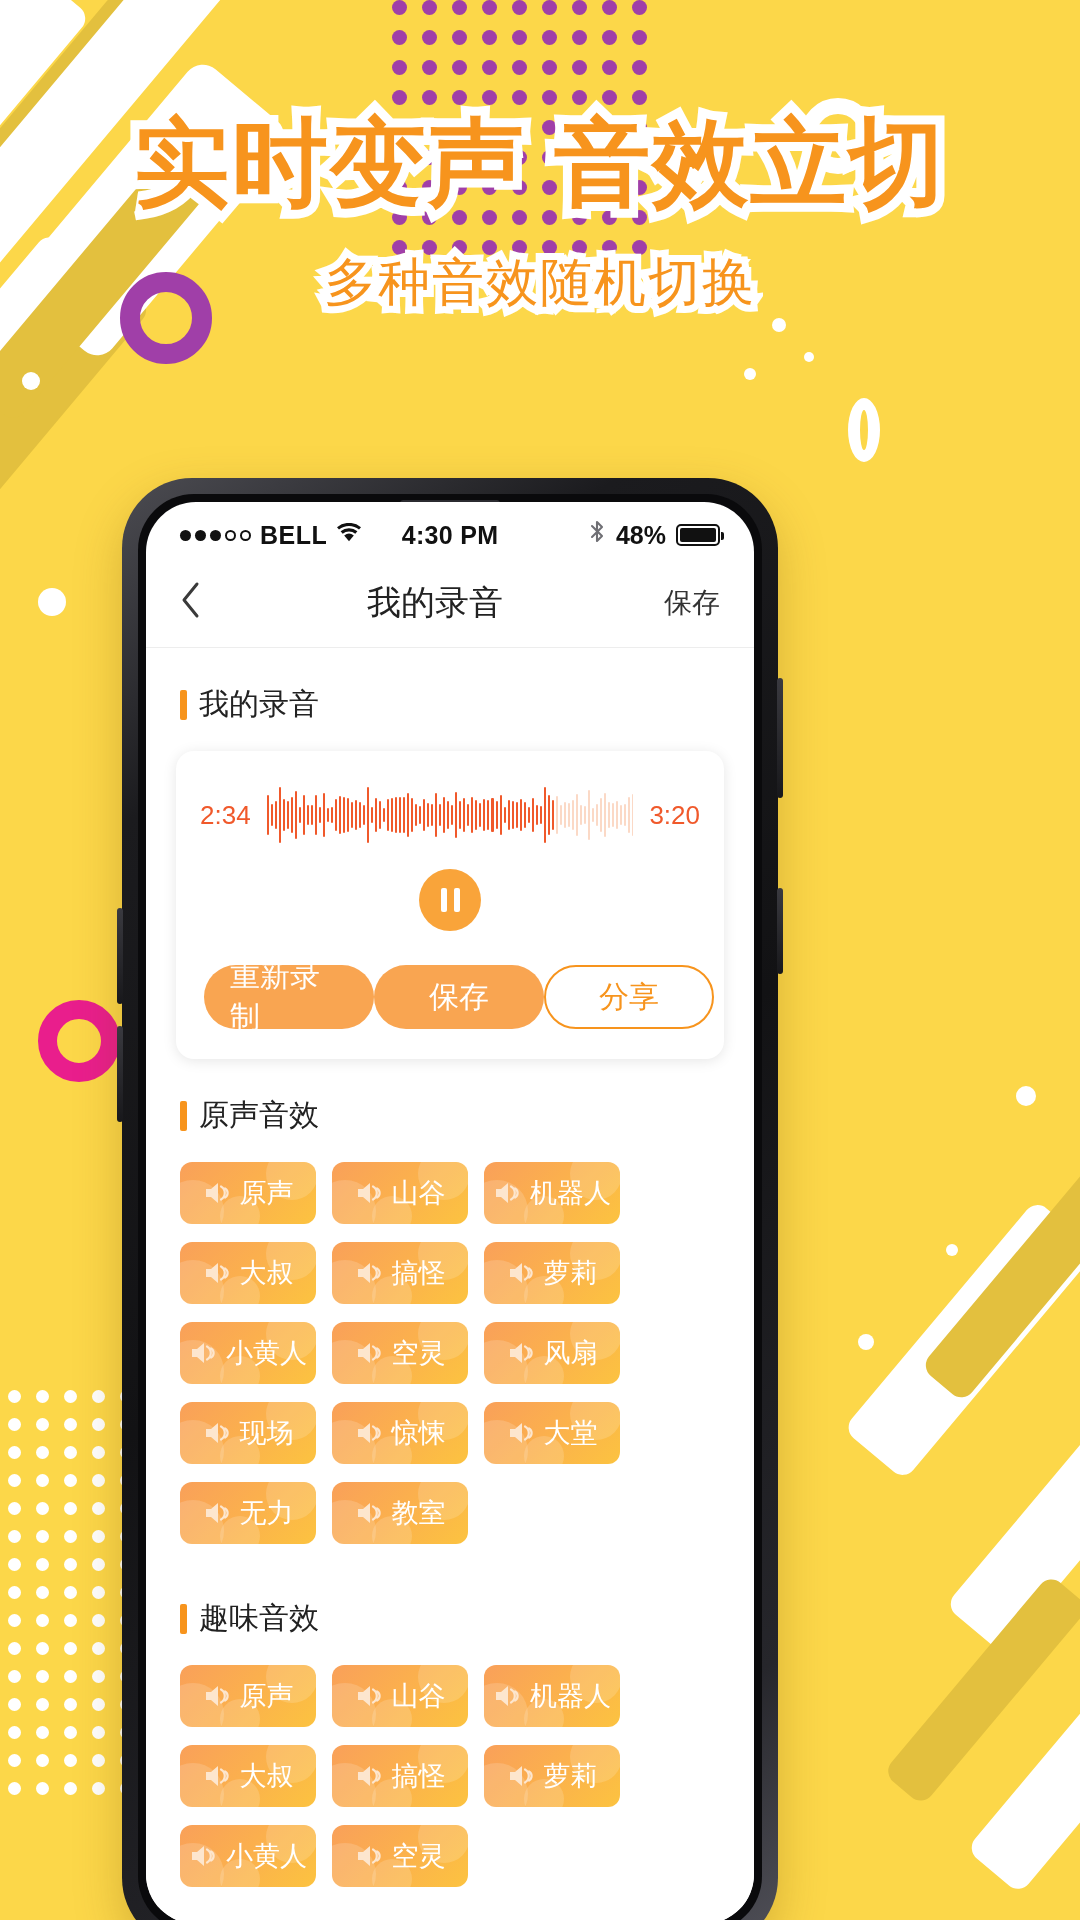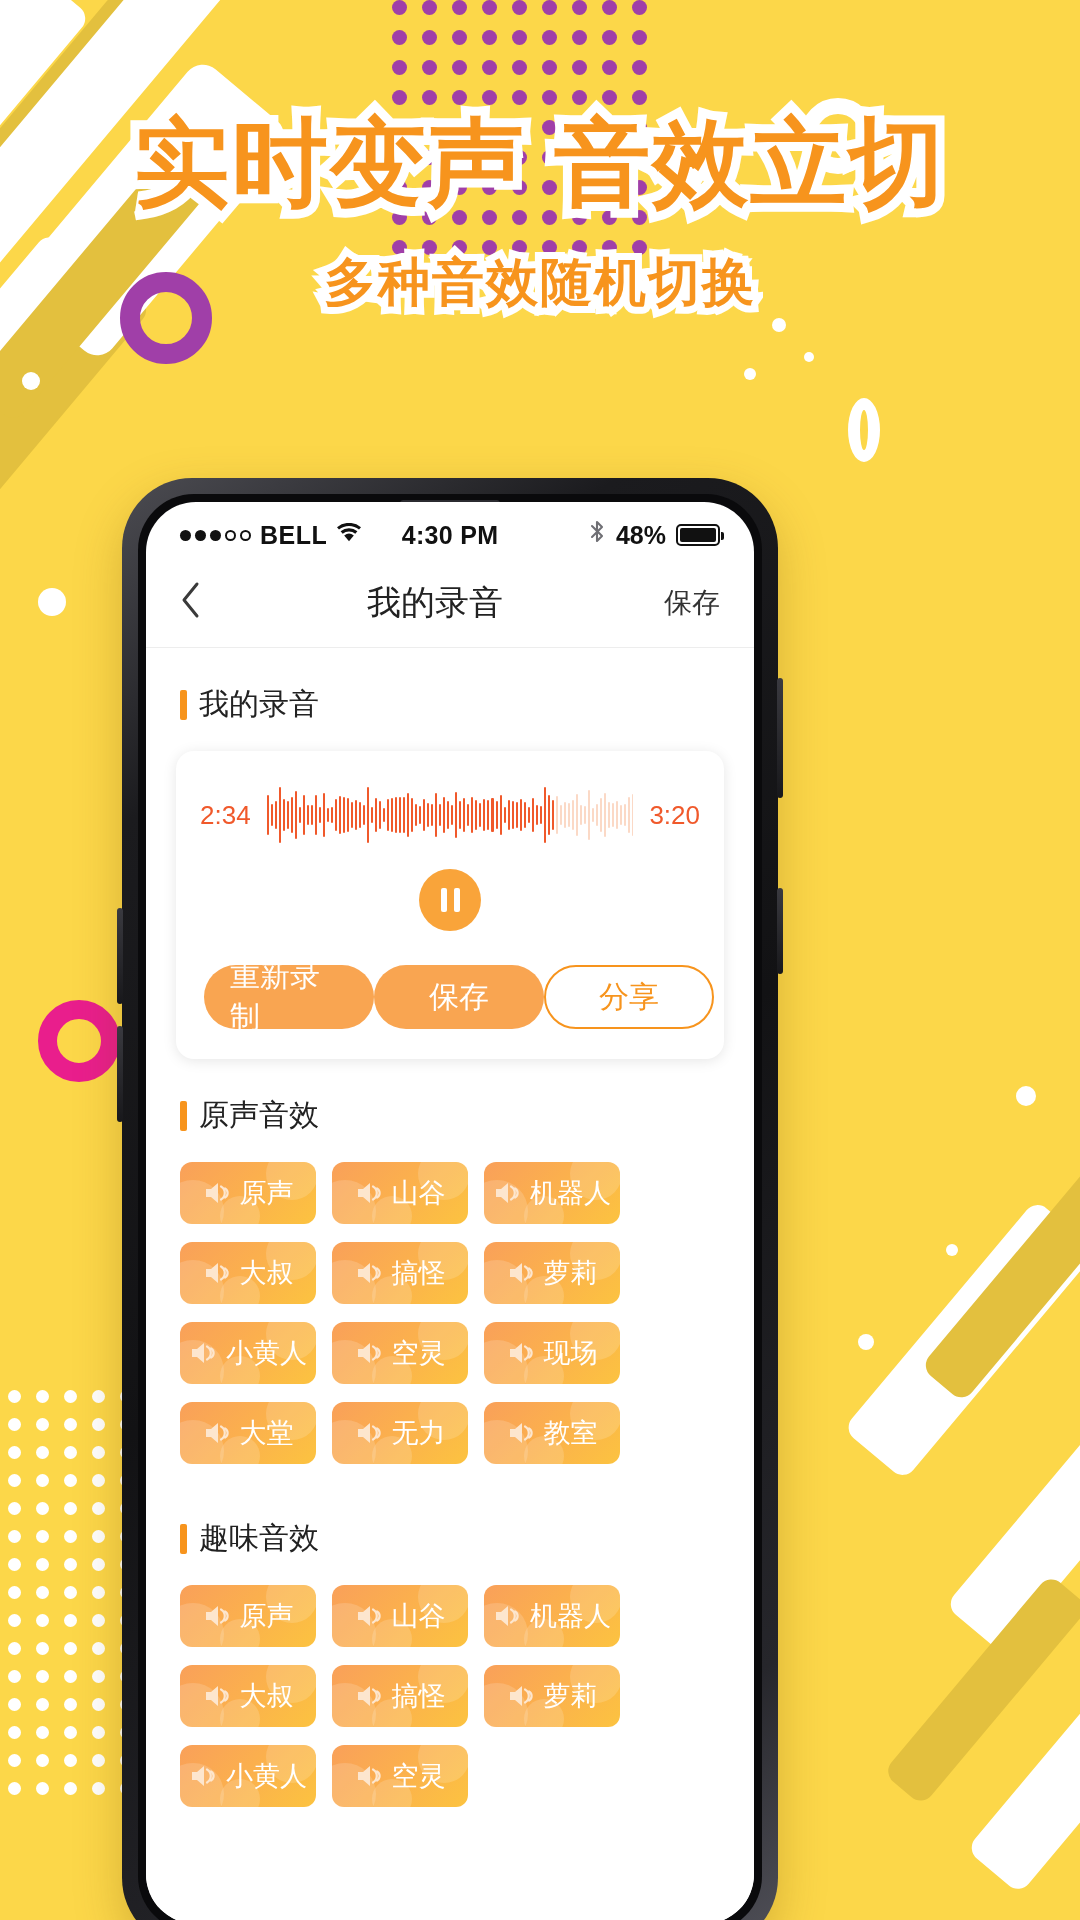--- a/index.html
+++ b/index.html
@@ -61,21 +61,21 @@
   #subheadline-wrap {
     position: absolute;
     left: 0; top: 248px;
     width: 1080px;
     text-align: center;
     z-index: 5;
   }
   #subheadline {
     display: inline-block;
     font-size: 52px;
-    font-weight: bold;
+    font-weight: normal;
     color: #F7941D;
     letter-spacing: 2px;
     -webkit-text-stroke: 14px #FFFFFF;
     paint-order: stroke fill;
     white-space: nowrap;
   }
 
   
   #phone {
     position: absolute;
@@ -787,21 +787,43 @@
               </div>
               <div class="chip">
                 <span class="bubble" style="left: -18px; top: 18px; width: 62px; height: 62px;"></span>
                 <span class="bubble" style="left: 86px; top: -14px; width: 52px; height: 52px;"></span>
                 <span class="bubble" style="left: 40px; top: 34px; width: 40px; height: 40px;"></span>
                 <svg width="30" height="26" viewBox="0 0 30 26">
                   <path d="M3 9 H8 L15 3 V23 L8 17 H3 Z" fill="#FDE6CE"></path>
                   <path d="M18 6.5 A 7.475 7.475 0 0 1 18 19.5" fill="none" stroke="#FDE6CE" stroke-width="2.2" stroke-linecap="round"></path>
                   <path d="M22 8.5 A 5.175 5.175 0 0 1 22 17.5" fill="none" stroke="#FDE6CE" stroke-width="2.2" stroke-linecap="round"></path>
                 </svg>
+                <span class="lbl">风扇</span>
+              </div>
+              <div class="chip">
+                <span class="bubble" style="left: -18px; top: 18px; width: 62px; height: 62px;"></span>
+                <span class="bubble" style="left: 86px; top: -14px; width: 52px; height: 52px;"></span>
+                <span class="bubble" style="left: 40px; top: 34px; width: 40px; height: 40px;"></span>
+                <svg width="30" height="26" viewBox="0 0 30 26">
+                  <path d="M3 9 H8 L15 3 V23 L8 17 H3 Z" fill="#FDE6CE"></path>
+                  <path d="M18 6.5 A 7.475 7.475 0 0 1 18 19.5" fill="none" stroke="#FDE6CE" stroke-width="2.2" stroke-linecap="round"></path>
+                  <path d="M22 8.5 A 5.175 5.175 0 0 1 22 17.5" fill="none" stroke="#FDE6CE" stroke-width="2.2" stroke-linecap="round"></path>
+                </svg>
                 <span class="lbl">现场</span>
+              </div>
+              <div class="chip">
+                <span class="bubble" style="left: -18px; top: 18px; width: 62px; height: 62px;"></span>
+                <span class="bubble" style="left: 86px; top: -14px; width: 52px; height: 52px;"></span>
+                <span class="bubble" style="left: 40px; top: 34px; width: 40px; height: 40px;"></span>
+                <svg width="30" height="26" viewBox="0 0 30 26">
+                  <path d="M3 9 H8 L15 3 V23 L8 17 H3 Z" fill="#FDE6CE"></path>
+                  <path d="M18 6.5 A 7.475 7.475 0 0 1 18 19.5" fill="none" stroke="#FDE6CE" stroke-width="2.2" stroke-linecap="round"></path>
+                  <path d="M22 8.5 A 5.175 5.175 0 0 1 22 17.5" fill="none" stroke="#FDE6CE" stroke-width="2.2" stroke-linecap="round"></path>
+                </svg>
+                <span class="lbl">惊悚</span>
               </div>
               <div class="chip">
                 <span class="bubble" style="left: -18px; top: 18px; width: 62px; height: 62px;"></span>
                 <span class="bubble" style="left: 86px; top: -14px; width: 52px; height: 52px;"></span>
                 <span class="bubble" style="left: 40px; top: 34px; width: 40px; height: 40px;"></span>
                 <svg width="30" height="26" viewBox="0 0 30 26">
                   <path d="M3 9 H8 L15 3 V23 L8 17 H3 Z" fill="#FDE6CE"></path>
                   <path d="M18 6.5 A 7.475 7.475 0 0 1 18 19.5" fill="none" stroke="#FDE6CE" stroke-width="2.2" stroke-linecap="round"></path>
                   <path d="M22 8.5 A 5.175 5.175 0 0 1 22 17.5" fill="none" stroke="#FDE6CE" stroke-width="2.2" stroke-linecap="round"></path>
                 </svg>

